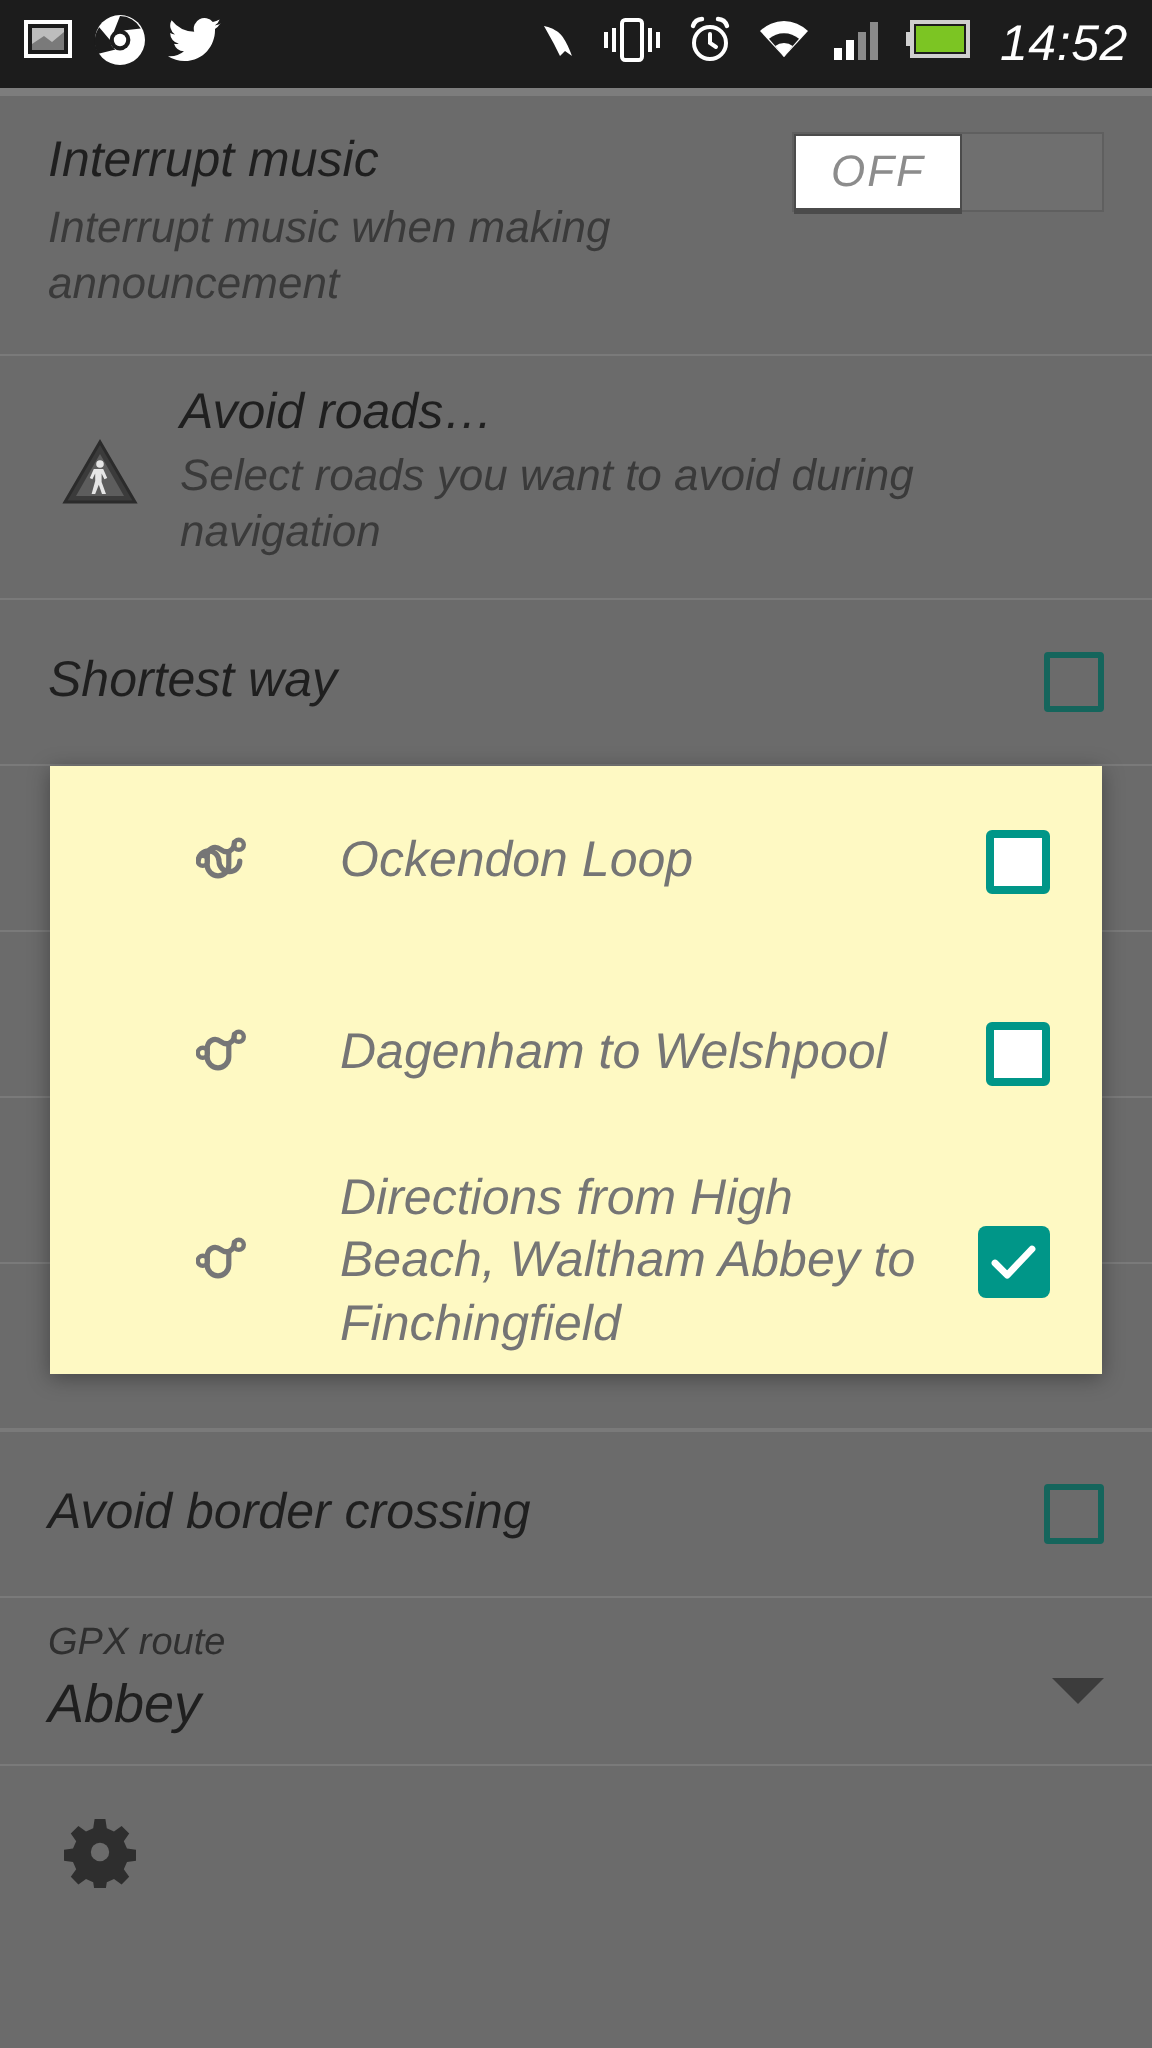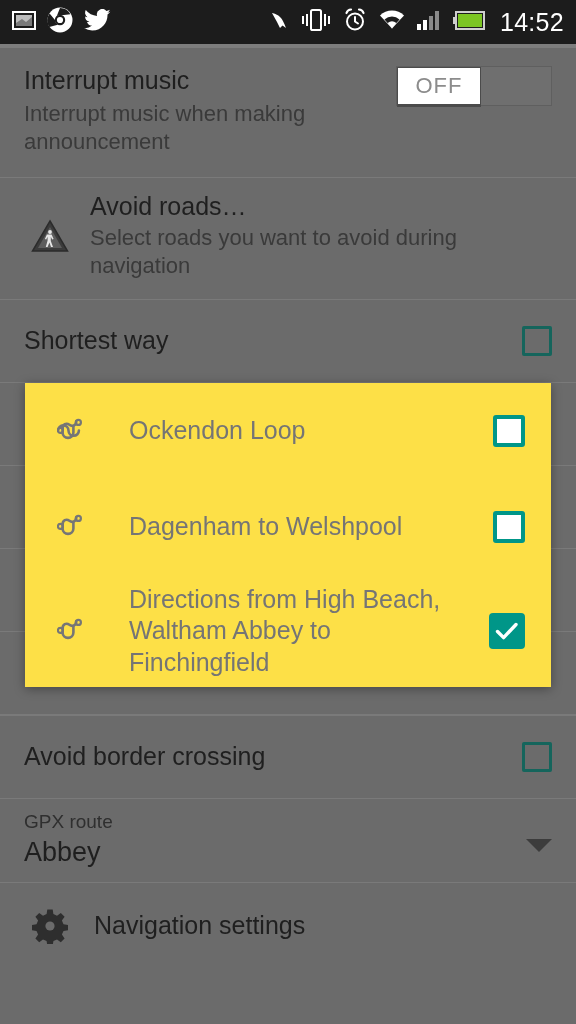--- a/index.html
+++ b/index.html
@@ -2,21 +2,21 @@
 <html><head>
 <meta charset="utf-8">
 <style>
   * { margin:0; padding:0; box-sizing:border-box; }
   html, body {
     width:576px; height:1024px;
     background:#6b6b6b;
     font-family:"Liberation Sans", sans-serif;
     overflow:hidden;
   }
-  #screen { position:relative; width:516px; height:1024px; background:#6b6b6b; }
+  #screen { position:relative; width:516px; height:1024px; background:#6b6b6b;font-style:italic; }
 
   
   .statusbar {
     position:absolute; top:0; left:0; width:576px; height:44px;
     background:#1c1c1c;
     display:flex; align-items:center;
     padding:0 12px;
     z-index:40;
   }
   .sb-left { display:flex; align-items:center; gap:11px; }
@@ -81,22 +81,23 @@
   }
 
   
   .r-nav { height:86px; display:flex; align-items:center; }
   .gear-wrap { flex:0 0 auto; width:52px; display:flex; justify-content:center; }
   .nav-label { font-size:25px; color:#1f1f1f; padding-left:18px; }
 
   
   .dialog {
     position:absolute; left:25px; top:383px; width:526px;
-    background:#fde047; z-index:30;
+    background:#fef9c3; z-index:30;
     box-shadow:0 2px 10px rgba(0,0,0,.35);
+    padding-left:41px;
   }
   .d-row { display:flex; align-items:center; padding:0 26px; min-height:96px; }
   .d-ico { flex:0 0 auto; width:46px; display:flex; justify-content:center; align-items:center; }
   .d-label {
     flex:1 1 auto; padding-left:32px; padding-right:18px;
     font-size:25px; color:#757575; line-height:1.26;
   }
   .d-cb { flex:0 0 auto; }
   .cb-white {
     width:32px; height:32px; border:4px solid #009688; border-radius:3px; background:#fff;
@@ -257,21 +258,20 @@
     <div class="divider"></div>
 
     <div class="row r-nav">
       <div class="gear-wrap">
         <svg width="36" height="36" viewBox="0 0 36 36">
             <path d="M18 11.2a6.8 6.8 0 1 0 0 13.6 6.8 6.8 0 0 0 0-13.6zm0 10.2a3.4 3.4 0 1 1 0-6.8 3.4 3.4 0 0 1 0 6.8z" fill="#2e2e2e"></path>
             <path d="M15.3 1.5h5.4l.7 4.6 3.6 1.6 3.8-2.7 3.8 3.8-2.7 3.8 1.6 3.6 4.6.7v5.4l-4.6.7-1.6 3.6 2.7 3.8-3.8 3.8-3.8-2.7-3.6 1.6-.7 4.6h-5.4l-.7-4.6-3.6-1.6-3.8 2.7-3.8-3.8 2.7-3.8-1.6-3.6-4.6-.7v-5.4l4.6-.7 1.6-3.6-2.7-3.8 3.8-3.8 3.8 2.7 3.6-1.6z" fill="#2e2e2e"></path>
             <circle cx="18" cy="18" r="4.6" fill="#6b6b6b"></circle>
           </svg>
       </div>
-      <div class="nav-label">Navigation settings</div>
     </div>
   </div>
 
   <div class="dialog">
 
     <div class="d-row">
       <div class="d-ico">
         <svg width="34" height="30" viewBox="0 0 34 30">
             <path d="M7.5 21 A5.2 5.2 0 0 1 7.5 10.6 A5.2 5.2 0 0 0 7.5 0.2" fill="none" stroke="#767676" stroke-width="2.6" stroke-linecap="round" transform="translate(4,4) rotate(-90 7.5 10.6)"></path>
             <path d="M5.6 12.4 C5.6 8.4 9.2 6.4 12.4 8.8 C15.6 11.2 19.2 9.2 19.2 5.2" fill="none" stroke="#767676" stroke-width="2.6" stroke-linecap="round"></path>

